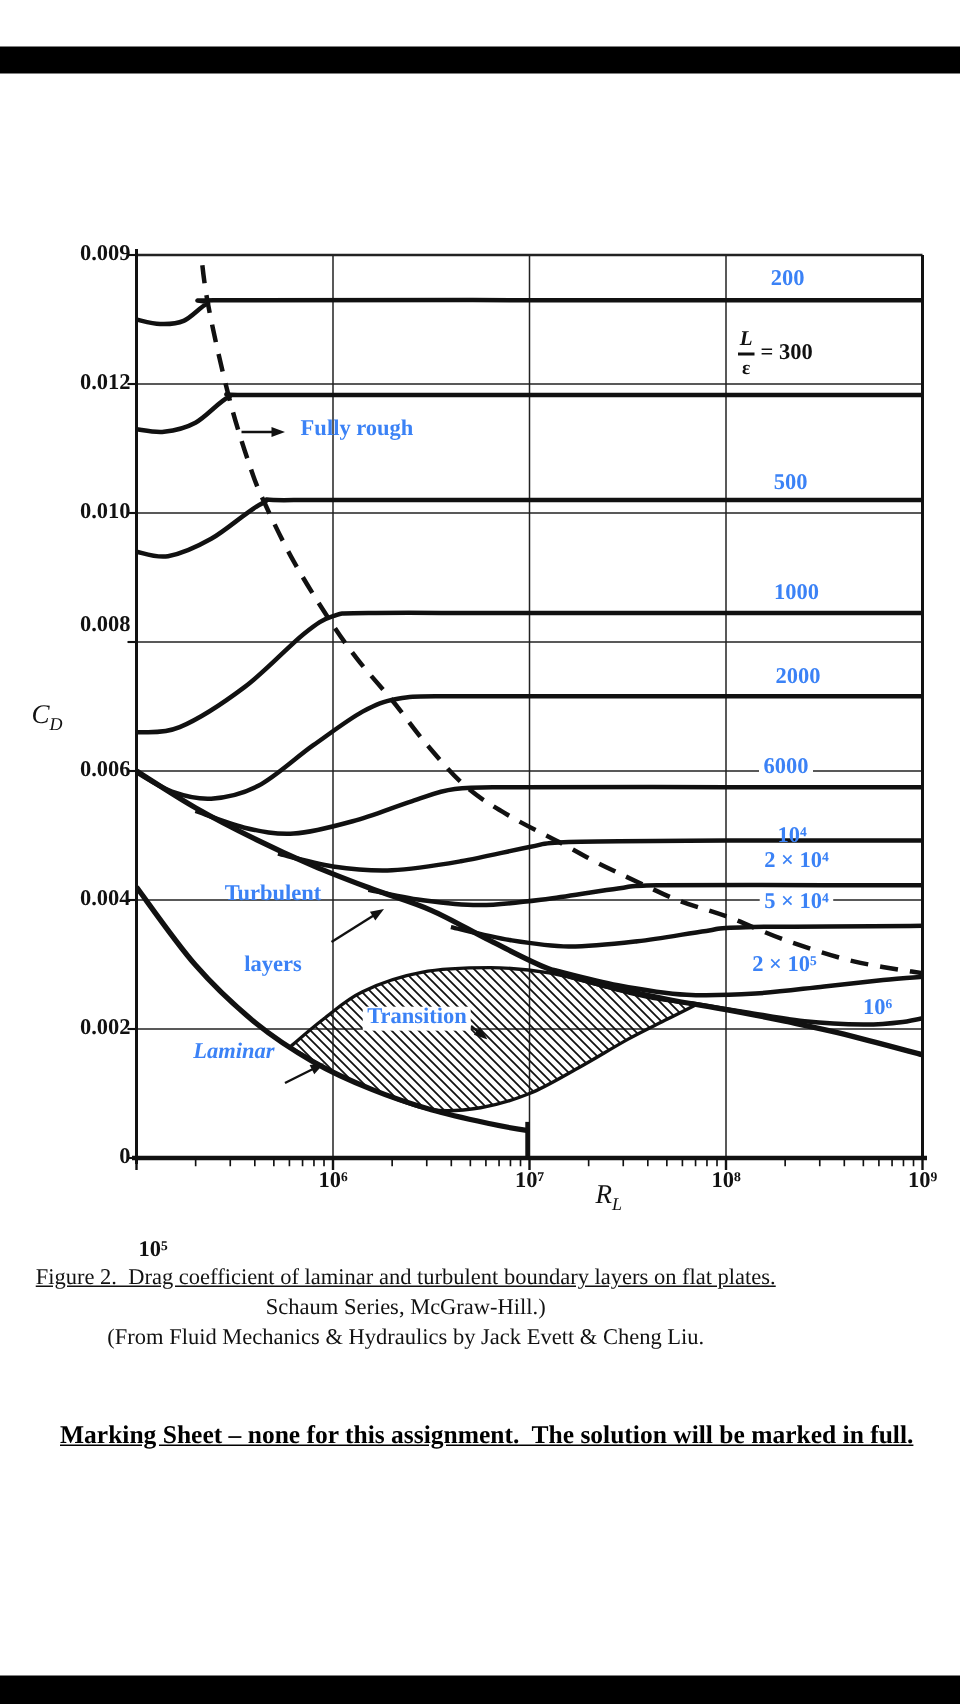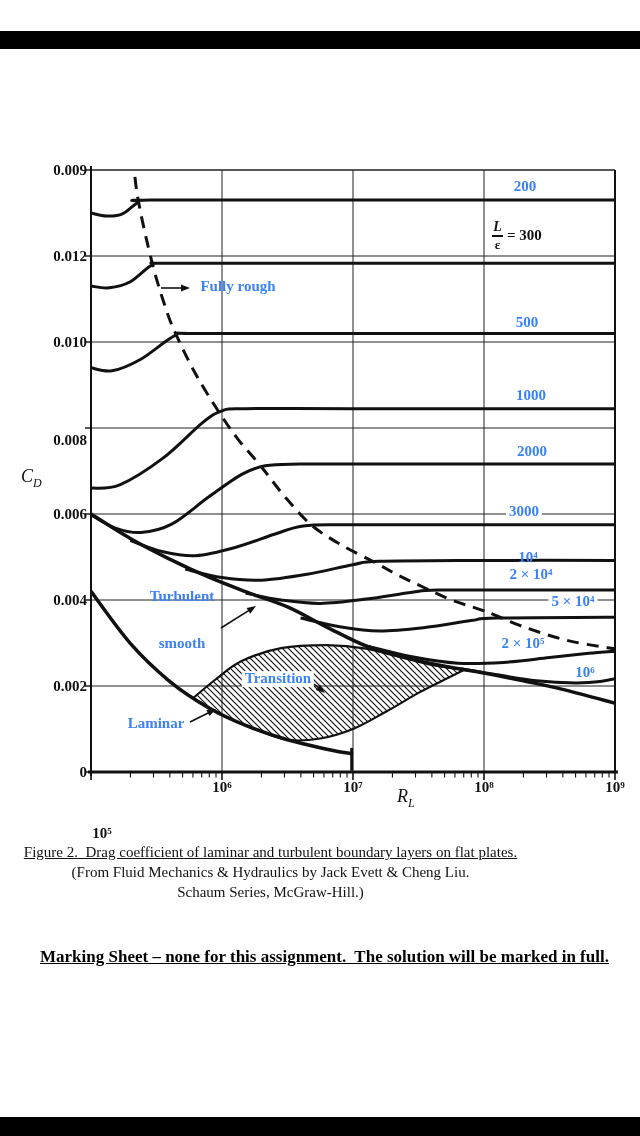--- a/index.html
+++ b/index.html
@@ -144,56 +144,56 @@
         <span class="num">L</span>
         <span class="fbar"></span>
         <span class="den">ε</span>
       </span>
       <span>= 300</span>
     </div>
 
     <div class="clabel" style="left:238px;top:287px;">Fully rough</div>
     <div class="clabel" style="left:182px;top:620px;">
       <div>Turbulent</div>
-      <div>smooth</div>
+      <div>layers</div>
     </div>
     <div class="clabel bg" style="left:278px;top:679px;">Transition</div>
-    <div class="clabel" style="left:156px;top:724px;">Laminar</div>
+    <div class="clabel" style="left:156px;top:702px;font-style:italic;">Laminar</div>
 
     <div id="gen-labels">
         <div class="ytick" style="top: 170px;">0.009</div>
         <div class="ytick" style="top: 256px;">0.012</div>
         <div class="ytick" style="top: 342px;">0.010</div>
-        <div class="ytick" style="top: 440px; margin-left: 48px;">0.008</div>
+        <div class="ytick" style="top: 417px; margin-left: 48px;">0.008</div>
         <div class="ytick" style="top: 514px; font-family: Liberation Serif, serif;">0.006</div>
         <div class="ytick" style="top: 600px;">0.004</div>
         <div class="ytick" style="top: 686px;">0.002</div>
         <div class="ytick" style="top: 772px;">0</div>
         <div class="xtick" style="left: 102px; top: 825px;">10⁵</div>
         <div class="xtick" style="left: 222px; top: 779px;">10⁶</div>
         <div class="xtick" style="left: 353px; top: 779px;">10⁷</div>
         <div class="xtick" style="left: 484px; top: 779px;">10⁸</div>
         <div class="xtick" style="left: 615px; top: 779px;">10⁹</div>
         <div class="clabel" style="left: 525px; top: 187px;">200</div>
         <div class="clabel" style="left: 527px; top: 323px;">500</div>
         <div class="clabel" style="left: 531px; top: 396px;">1000</div>
         <div class="clabel" style="left: 532px; top: 452px;">2000</div>
-        <div class="clabel bg" style="left: 524px; top: 512px;">3000</div>
+        <div class="clabel bg" style="left: 524px; top: 512px;">6000</div>
         <div class="clabel" style="left: 528px; top: 548px; margin-top: 10px;">10⁴</div>
         <div class="clabel" style="left: 531px; top: 575px;">2 × 10⁴</div>
-        <div class="clabel bg" style="left: 531px; top: 602px; margin-left: 42px;">5 × 10⁴</div>
+        <div class="clabel bg" style="left: 531px; top: 602px;">5 × 10⁴</div>
         <div class="clabel" style="left: 523px; top: 644px;">2 × 10⁵</div>
         <div class="clabel" style="left: 585px; top: 673px;">10⁶</div>
       </div>
   </div>
 
   <div class="caption">
     <div class="u">Figure 2.  Drag coefficient of laminar and turbulent boundary layers on flat plates.</div>
+    <div>Schaum Series, McGraw-Hill.)</div>
     <div>(From Fluid Mechanics &amp; Hydraulics by Jack Evett &amp; Cheng Liu.</div>
-    <div>Schaum Series, McGraw-Hill.)</div>
   </div>
 
   <div class="marking">
     <span class="hl">Marking Sheet – none for this assignment.  The solution will be marked in full.</span>
   </div>
 
   <div class="bar bottom"></div>
 </div>
 
 </body></html>

